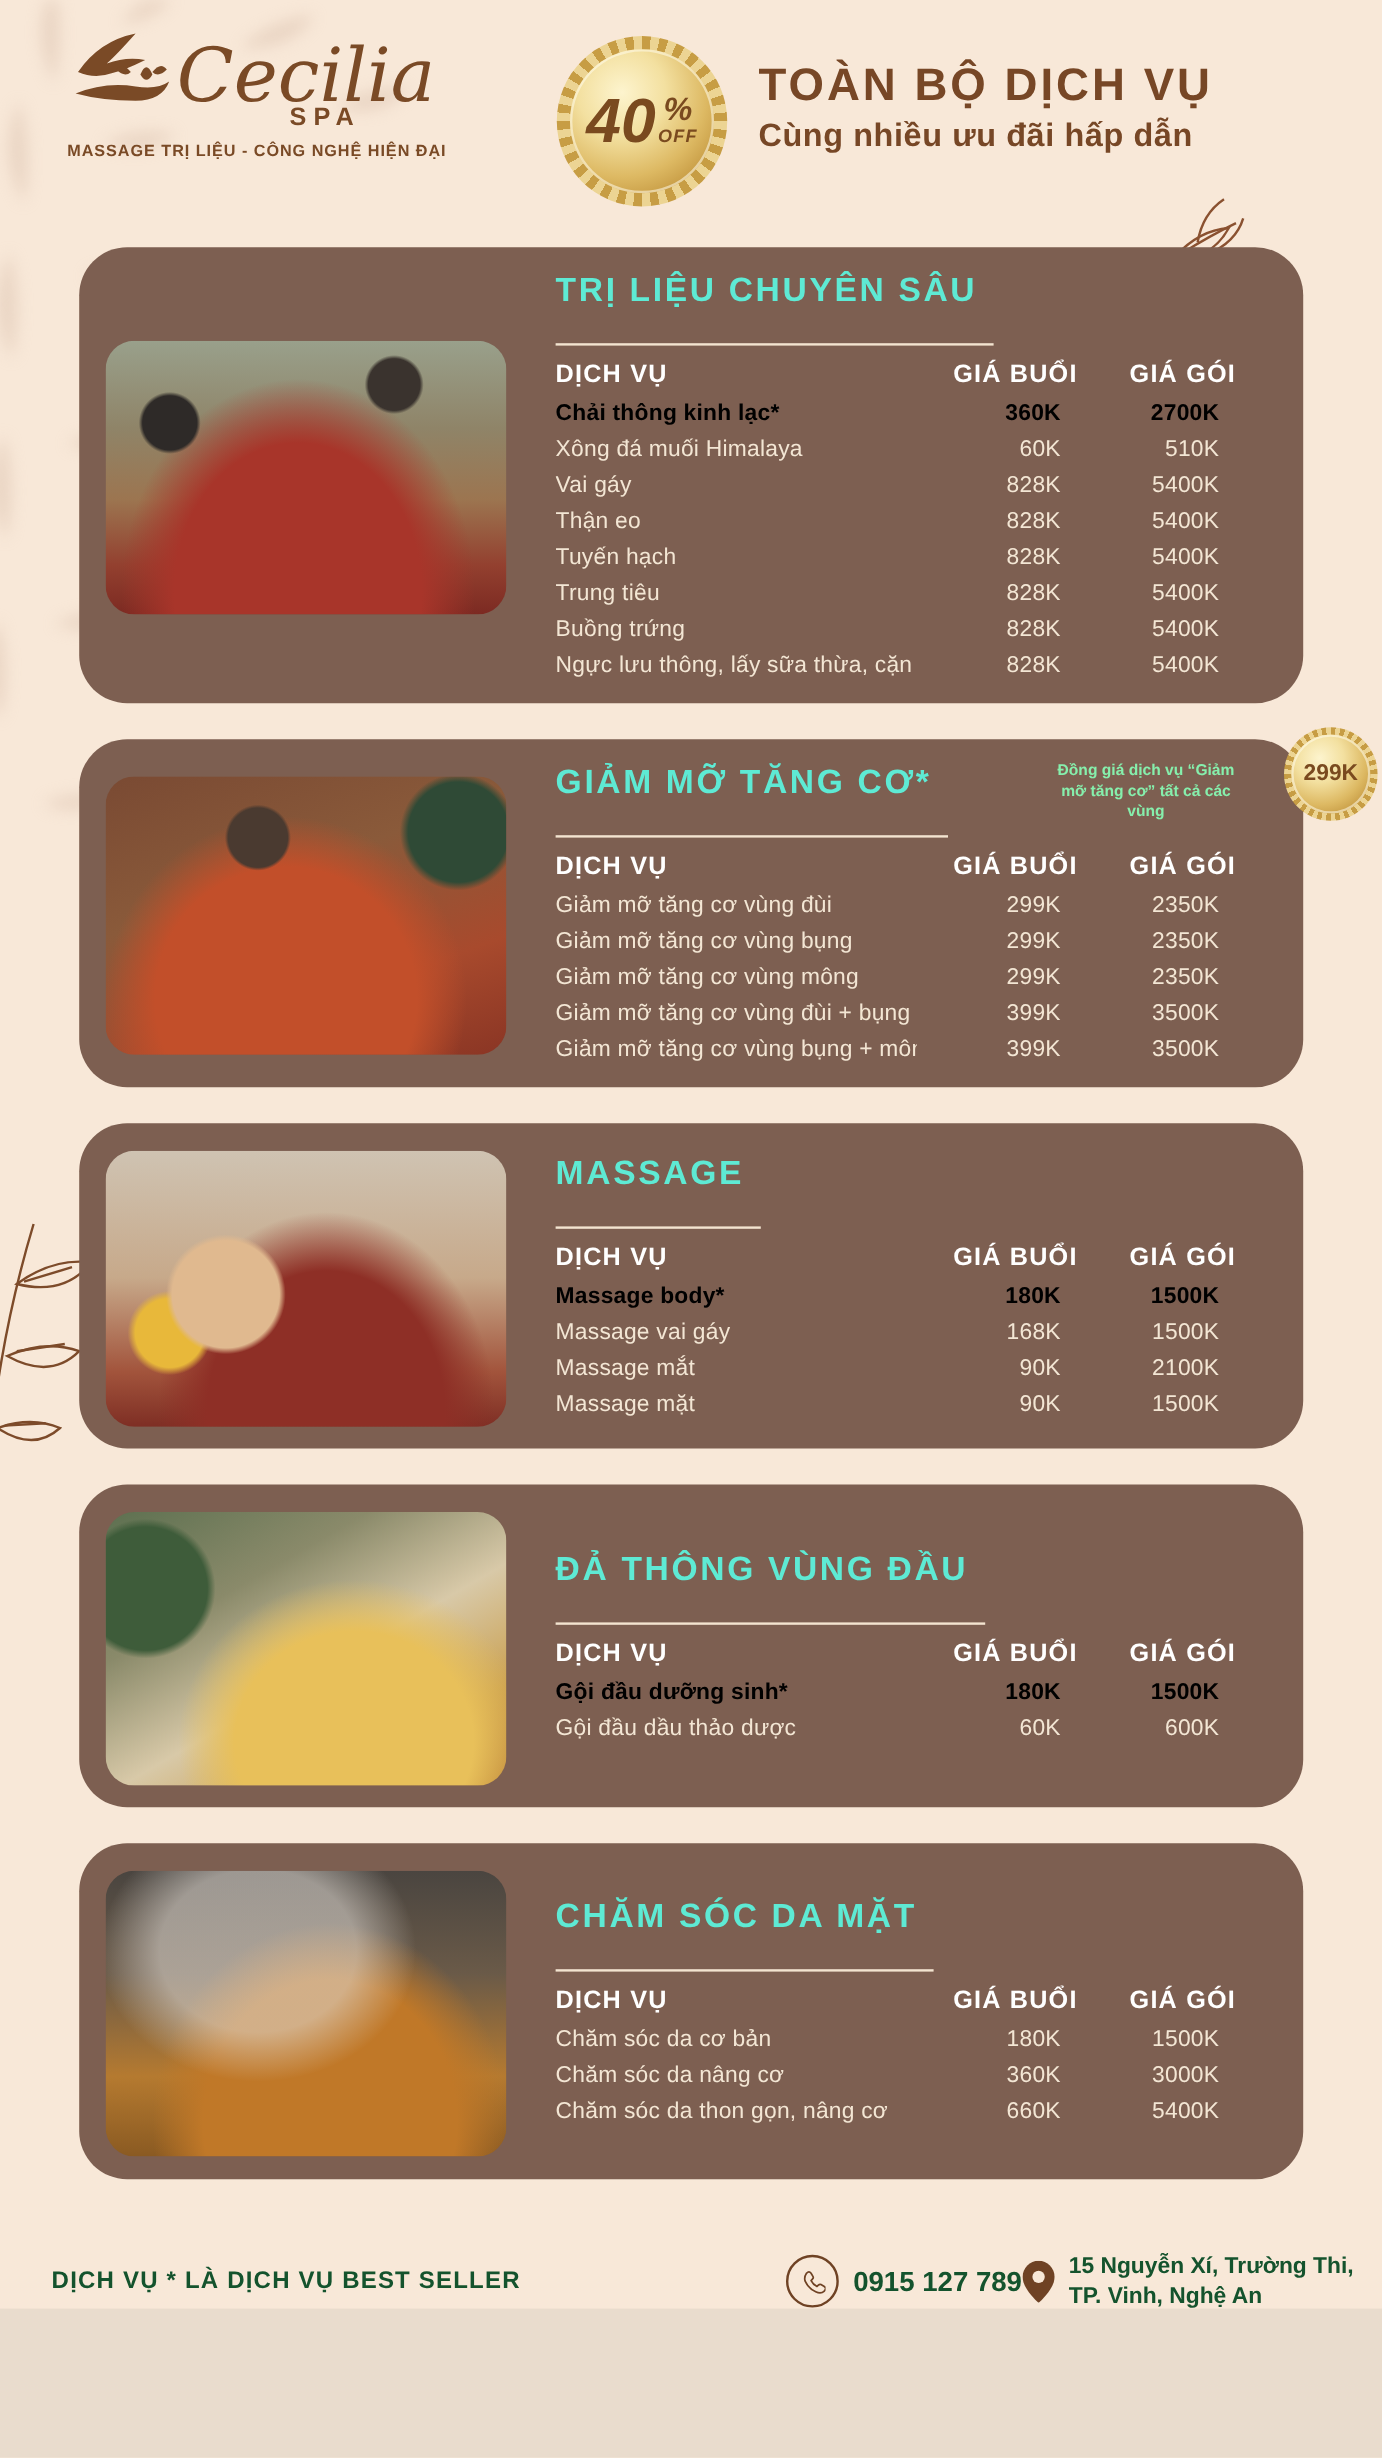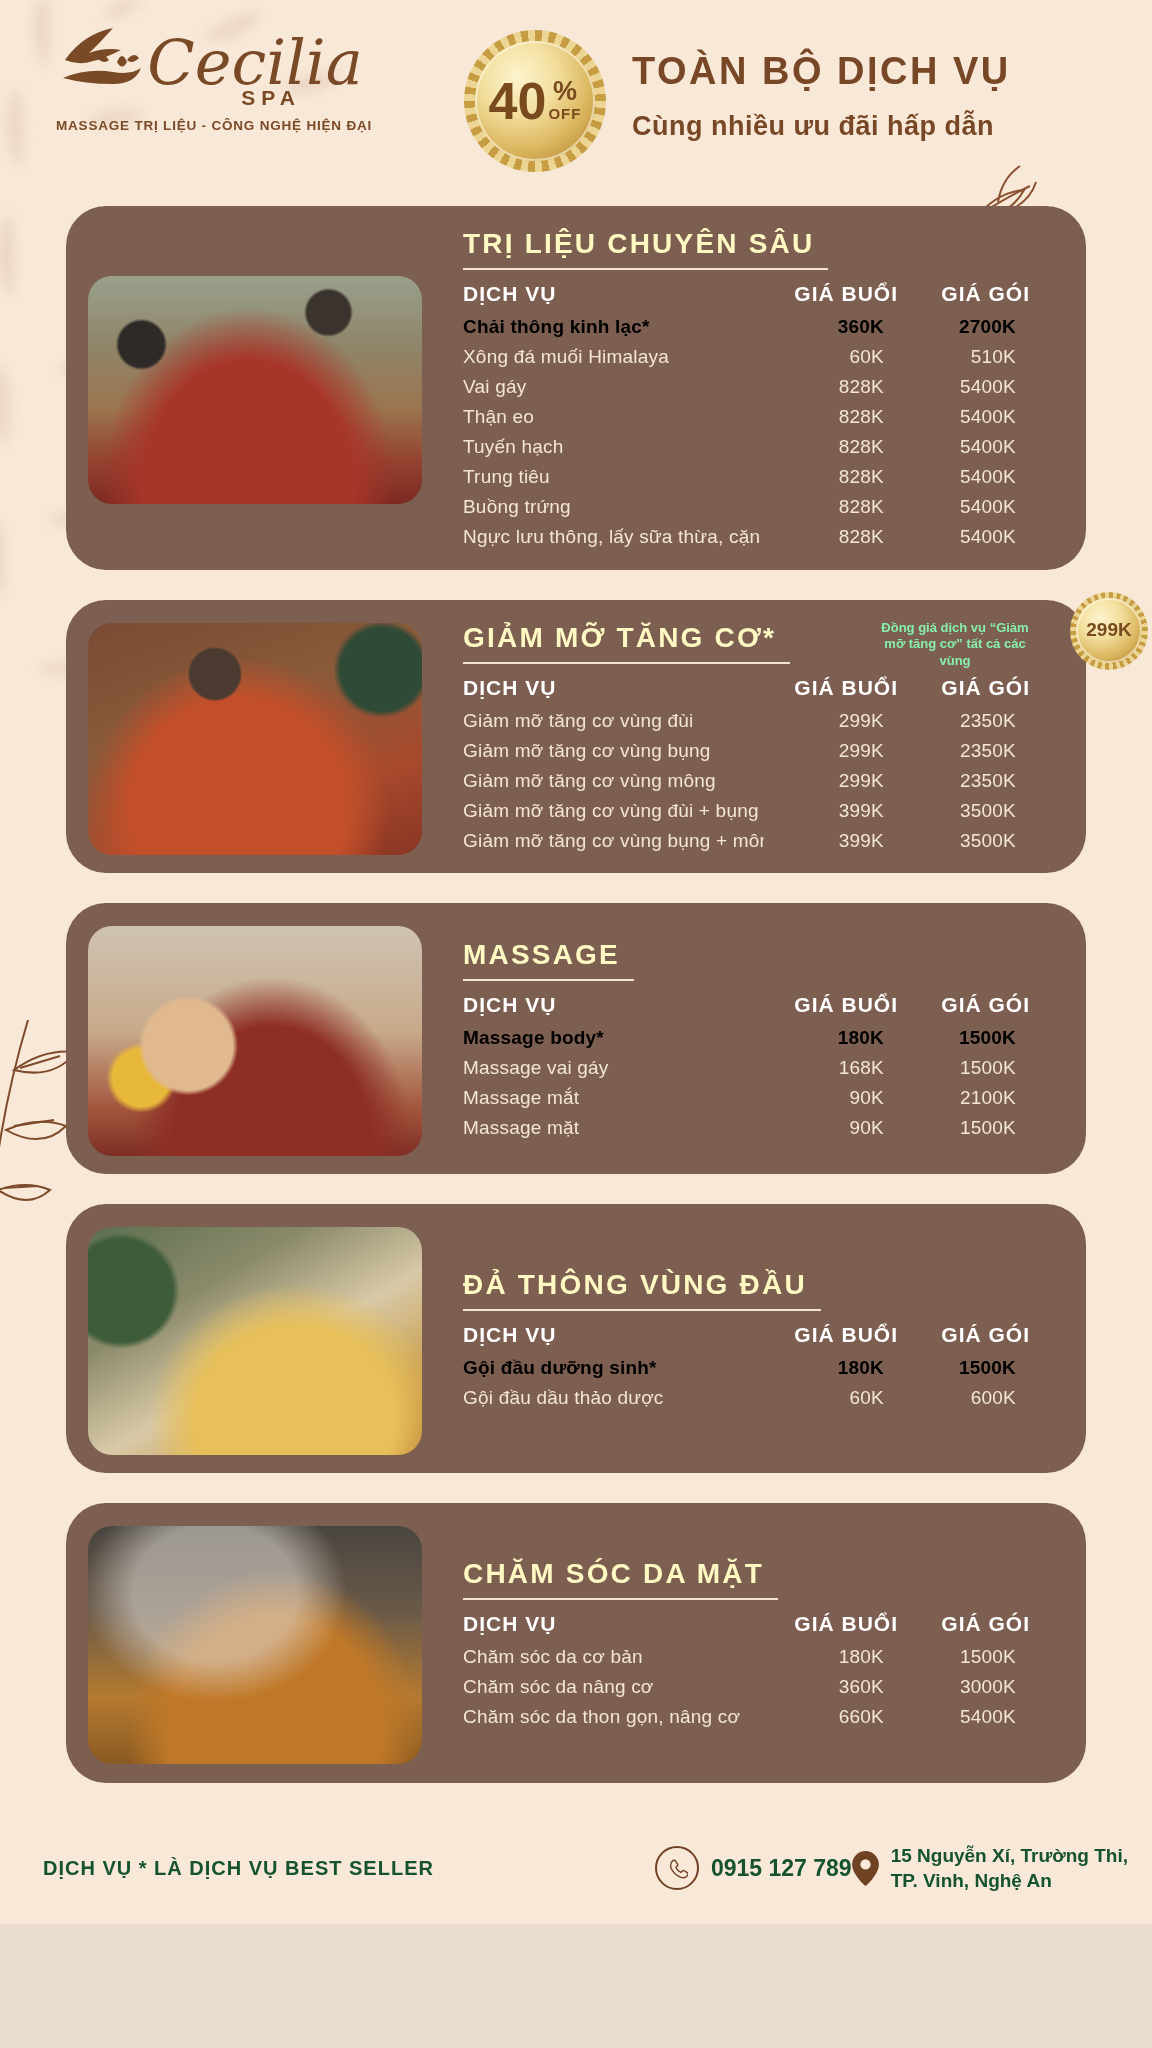--- a/index.html
+++ b/index.html
@@ -18,29 +18,29 @@
   .spa{font-size:21px;font-weight:700;letter-spacing:6px;margin:-14px 0 0 118px;}
   .tagline{font-size:13.5px;font-weight:600;letter-spacing:.8px;margin-top:8px;white-space:nowrap;}
 
   .seal{border-radius:50%;
     background:repeating-conic-gradient(#c79d44 0deg 6deg,#ecd493 6deg 12deg);
     display:flex;align-items:center;justify-content:center;}
   .seal-inner{border-radius:50%;width:84%;height:84%;
     background:radial-gradient(circle at 36% 30%,#fdf4ce 0%,#f3e0a0 32%,#ddb963 62%,#c0923a 86%,#a87c27 100%);
     box-shadow:inset 0 0 0 2px rgba(255,252,235,.55);
     display:flex;align-items:center;justify-content:center;color:#7a4a1f;}
-  .seal-40{width:142px;height:142px;margin:4px 0 0 96px;flex:none;}
+  .seal-40{width:142px;height:142px;margin:4px 0 0 96px;flex:none;font-style:italic;}
   .seal-40 .pct{font-size:52px;font-weight:800;line-height:1;}
   .seal-40 .col{display:flex;flex-direction:column;align-items:center;margin-left:2px;}
   .seal-40 .sign{font-size:27px;font-weight:800;line-height:1;}
   .seal-40 .off{font-size:15px;font-weight:800;letter-spacing:1px;line-height:1.2;}
 
   .promo-text{margin:24px 0 0 26px;color:#774726;}
   .promo-title{font-size:38px;font-weight:800;letter-spacing:2.5px;white-space:nowrap;}
-  .promo-sub{font-size:27px;font-weight:700;letter-spacing:.5px;margin-top:18px;white-space:nowrap;}
+  .promo-sub{font-size:27px;font-weight:700;letter-spacing:.5px;margin-top:5px;white-space:nowrap;}
 
   .title-wrap{text-align:center;padding-right:72px;position:relative;}
   .page-title{font-family:"DejaVu Serif",serif;font-size:94px;line-height:1;color:#8a4a28;
     margin-top:10px;letter-spacing:2px;}
   .date-line{font-size:28px;font-weight:700;letter-spacing:1px;color:#774726;margin-top:10px;}
 
   
   .sections{margin-top:34px;position:relative;}
   .card{position:relative;margin:0 66px 30px;border-radius:40px;background:#7d5f51;
     color:#f3e6d4;display:flex;align-items:center;gap:41px;
@@ -68,21 +68,21 @@
     radial-gradient(ellipse at 62% 84%,#e8c05a 0 34%,transparent 50%),
     linear-gradient(150deg,#5d7050 0%,#8a8a6a 30%,#d8c9a8 56%,#caa050 80%,#b97f35 100%);}
   .ph5{height:238px;background:
     radial-gradient(ellipse at 38% 28%,rgba(225,220,214,.55) 0 28%,transparent 45%),
     radial-gradient(ellipse at 56% 88%,#c07828 0 40%,transparent 56%),
     linear-gradient(180deg,#4a4540 0%,#6a5a48 36%,#b57a30 72%,#8a5a22 100%);}
 
   .content{flex:1;display:flex;flex-direction:column;justify-content:center;min-width:0;}
   .title-row{position:relative;margin-bottom:12px;}
   .sec-title{display:inline-block;margin:0;font-size:28px;font-weight:600;letter-spacing:2.2px;
-    color:#fef9c3;padding:0 14px 8px 0;border-bottom:2px solid #f3e4d0;white-space:nowrap;}
+    color:#5eead4;padding:0 14px 28px 0;border-bottom:2px solid #f3e4d0;white-space:nowrap;}
   .note{position:absolute;right:-10px;top:-2px;width:170px;font-size:13px;font-weight:600;
     line-height:1.3;text-align:center;color:#86efac;}
   .seal-small{position:absolute;width:78px;height:78px;right:-118px;top:-30px;}
   .seal-small .seal-inner{font-size:19px;font-weight:800;}
 
   .thead,.srow{display:grid;grid-template-columns:1fr 118px 116px;column-gap:16px;align-items:baseline;}
   .thead{font-size:21px;font-weight:700;letter-spacing:1px;margin-bottom:6px;color:#ffffff;}
   .th-r,.price{text-align:right;}
   .price{padding-right:14px;}
   .srow{font-size:19px;line-height:30px;letter-spacing:.2px;font-weight:400;}

